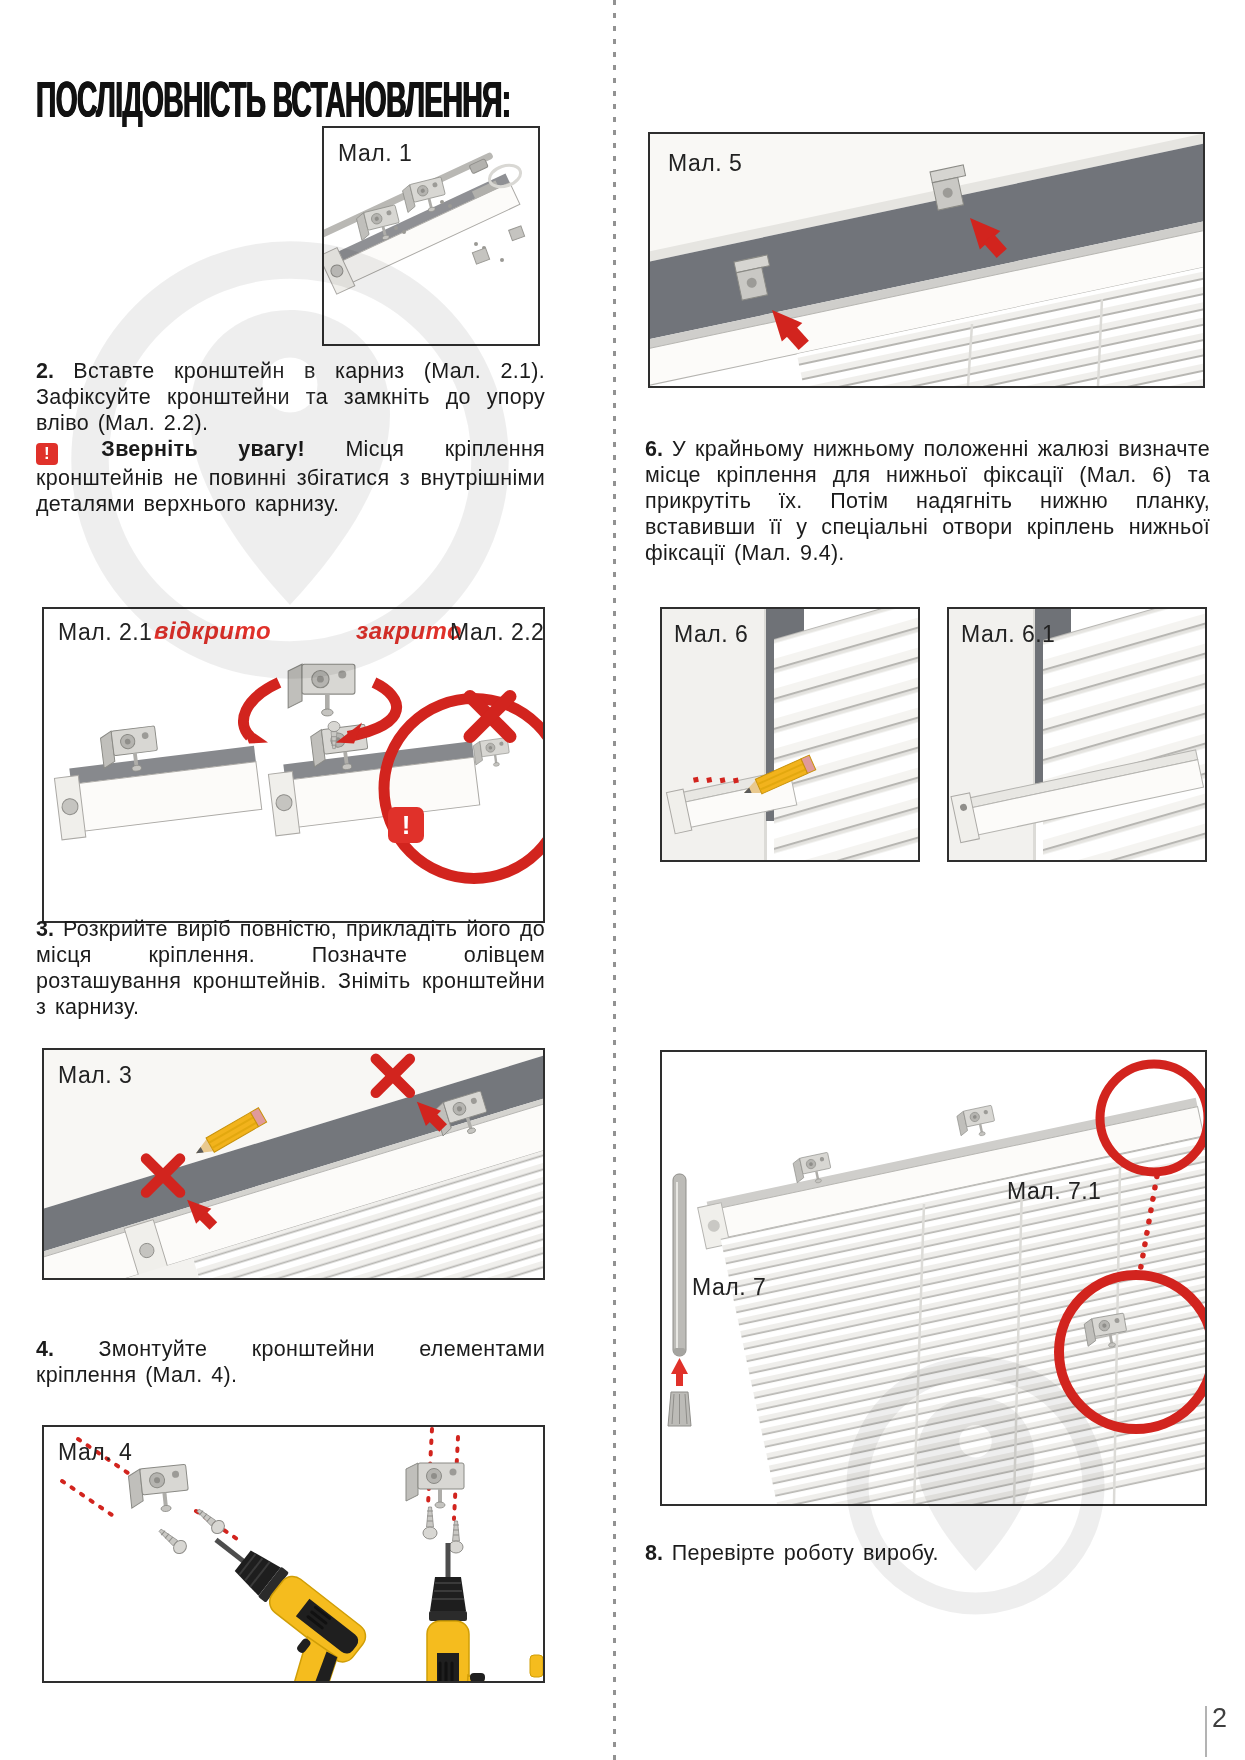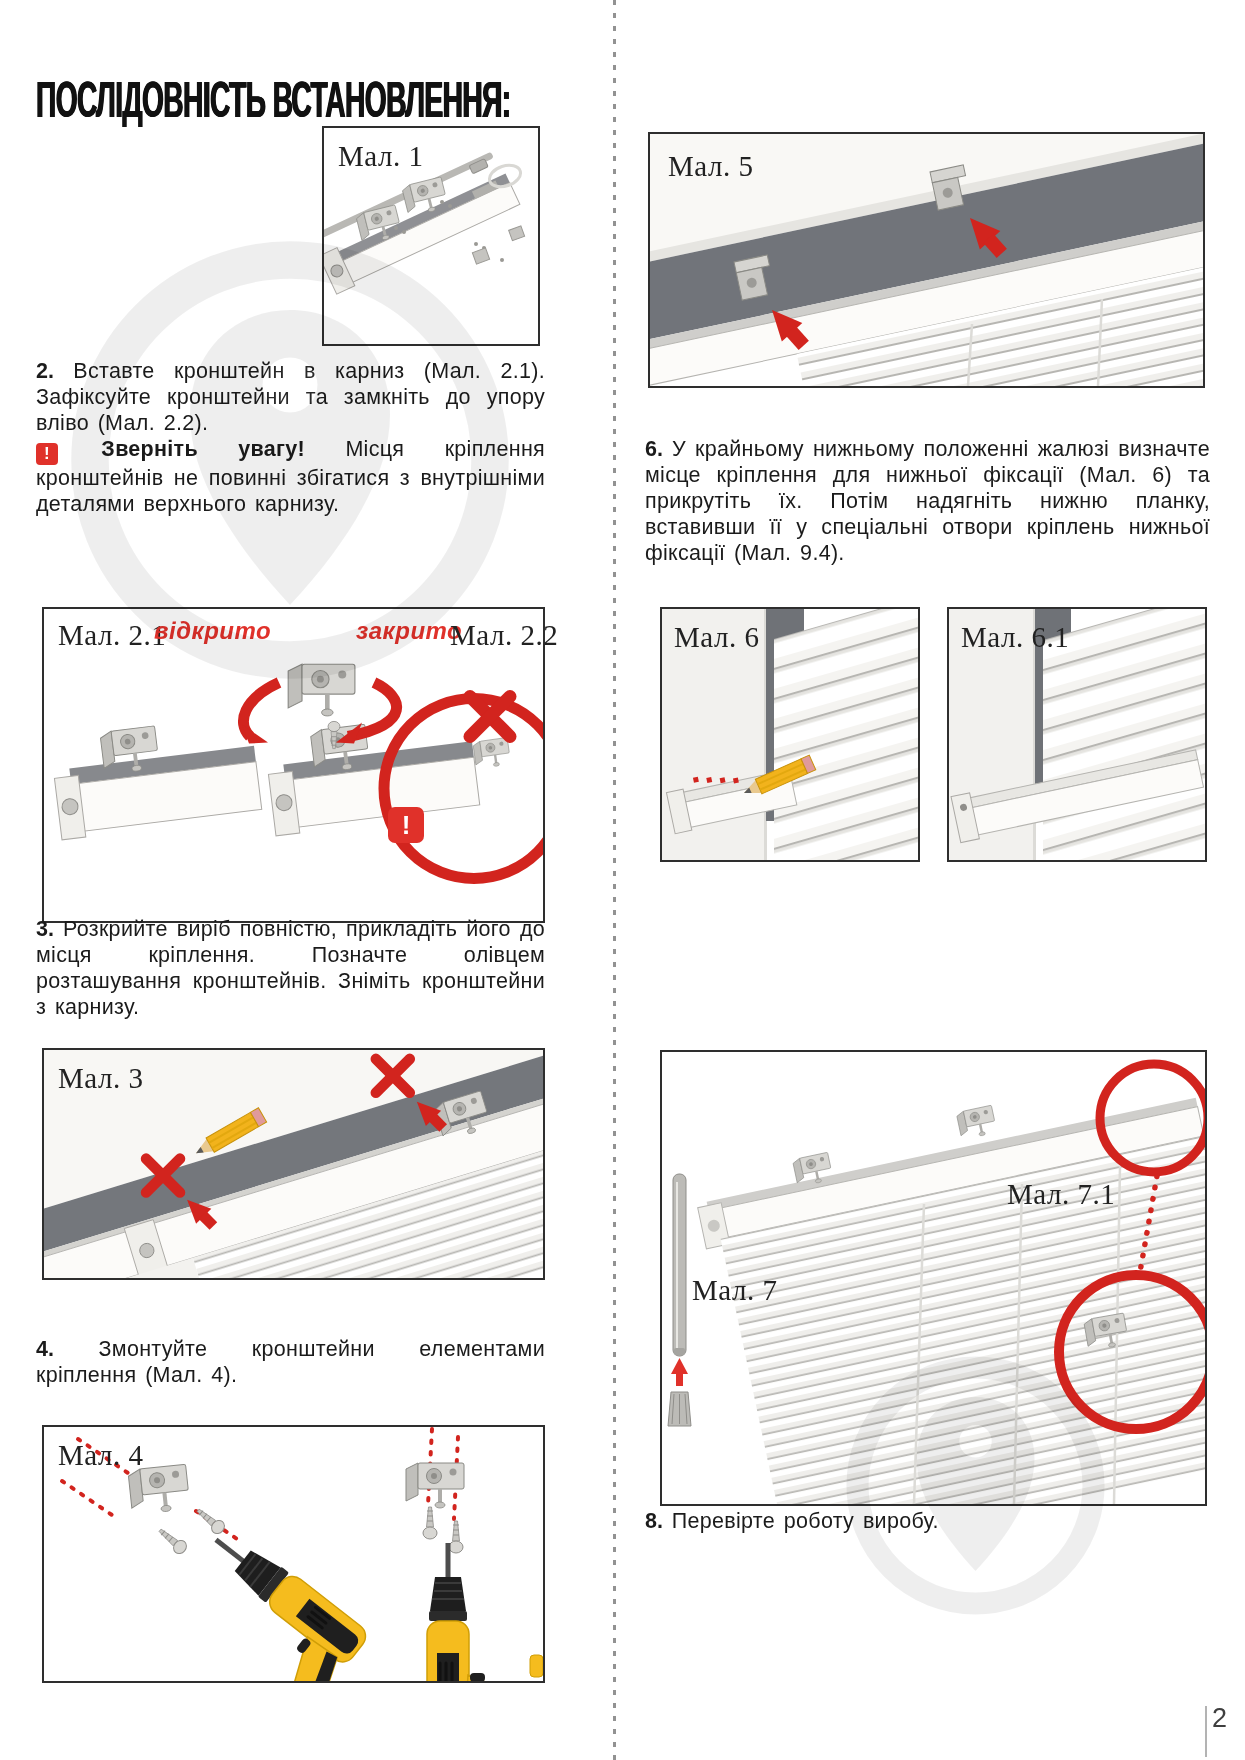--- a/index.html
+++ b/index.html
@@ -8,21 +8,21 @@
   .title{position:absolute;left:36px;top:38px;font-size:47px;font-weight:bold;white-space:nowrap;
          letter-spacing:-1px;transform:scale(0.60,1.08);transform-origin:left top;
          text-shadow:0.9px 0 currentColor,-0.9px 0 currentColor;color:#111;}
   .step{position:absolute;margin:0;font-size:21.5px;line-height:1.21;text-align:justify;
         letter-spacing:0.3px;word-spacing:2.5px;color:#1b1b1b;}
   .step .num{font-weight:bold;letter-spacing:0;}
   .wicon{display:inline-block;width:22px;height:22px;border-radius:4px;background:#E0312A;color:#fff;
          font-weight:bold;font-size:17px;line-height:22px;text-align:center;vertical-align:-3px;margin-right:3px;}
   .fig{position:absolute;border:2px solid #2e2e2e;background:#fff;box-sizing:border-box;}
   .fig svg.art{position:absolute;left:0;top:0;width:100%;height:100%;}
-  .figlab{position:absolute;font-size:29px;letter-spacing:0.5px;color:#222;white-space:nowrap;font-family:Liberation Serif, serif;}
+  .figlab{position:absolute;font-size:23px;letter-spacing:0.5px;color:#222;white-space:nowrap;}
   .redlab{position:absolute;font-size:24px;font-weight:bold;color:#E0312A;letter-spacing:0.5px;white-space:nowrap;font-style:italic;}
   .alert-badge{position:absolute;width:36px;height:36px;border-radius:7px;background:#E0312A;color:#fff;
                font-weight:bold;font-size:26px;line-height:36px;text-align:center;}
   .divider{position:absolute;left:613px;top:0;width:3px;height:1760px;
            background:repeating-linear-gradient(to bottom,#929292 0 5px,transparent 5px 13px);}
   .wm{position:absolute;opacity:0.062;pointer-events:none;z-index:5;}
   .footer-line{position:absolute;left:1205px;top:1706px;width:2px;height:51px;background:#b3b3b3;}
   .pagenum{position:absolute;left:1212px;top:1703px;font-size:27px;color:#3f3f3f;}
   .hiddefs{position:absolute;width:0;height:0;overflow:hidden;}
 </style>
@@ -353,18 +353,18 @@
       </g>
       <circle cx="492" cy="66" r="54" fill="none" stroke="#D2241E" stroke-width="9"></circle>
       <line x1="495" y1="124" x2="478" y2="220" stroke="#D2241E" stroke-width="5.5" stroke-dasharray="0.5 11" stroke-linecap="round"></line>
       <circle cx="474" cy="300" r="77" fill="none" stroke="#D2241E" stroke-width="10"></circle>
       <use href="#clipA" transform="translate(430,268) rotate(-10) scale(0.7)"></use>
     </svg>
     <span class="figlab" style="left:30px;top:222px">Мал. 7</span>
     <span class="figlab" style="left:345px;top:126px">Мал. 7.1</span>
   </div>
 
-  <p class="step" style="left:645px;top:1508px;width:565px"><span class="num">8.</span> <span>Перевірте роботу виробу.</span></p>
+  <p class="step" style="left:645px;top:1540px;width:565px"><span class="num">8.</span> <span>Перевірте роботу виробу.</span></p>
 
   <div class="footer-line"></div>
   <span class="pagenum">2</span>
 
 </div>
 
 </body></html>

